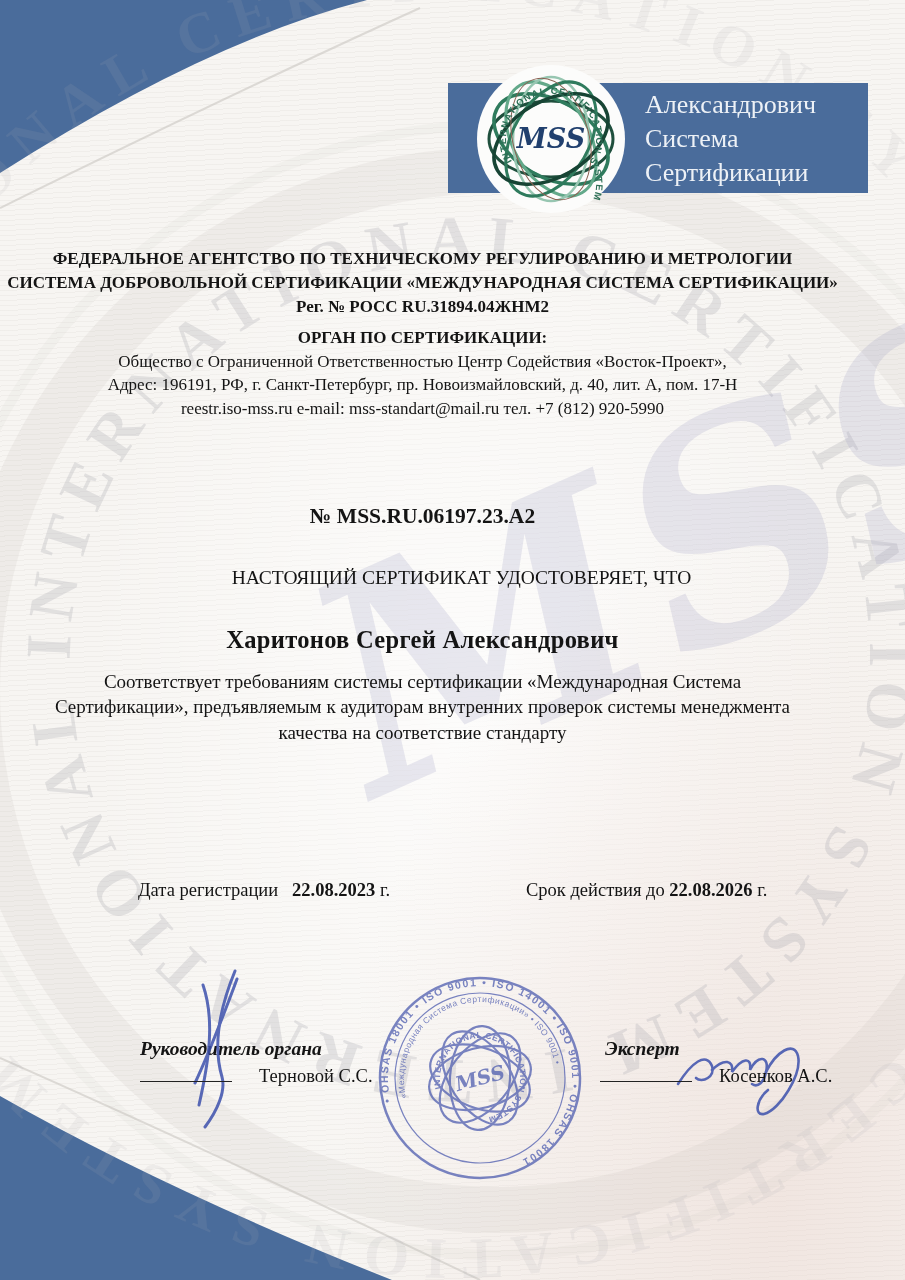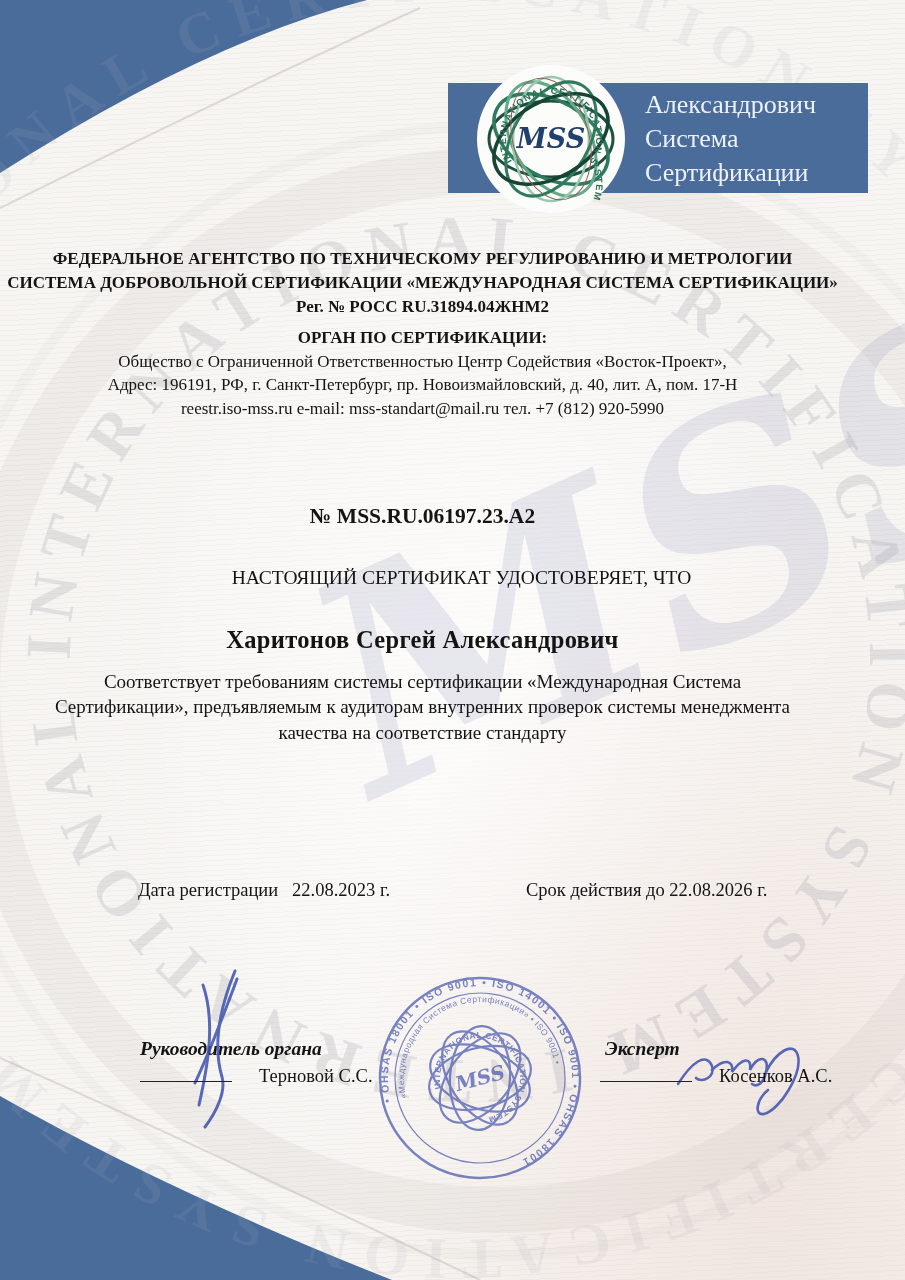--- a/index.html
+++ b/index.html
@@ -35,21 +35,21 @@
   .attest{top:567px;font-size:19.5px;z-index:2;margin-left:39px;}
   .holder{top:626px;font-size:24.5px;font-weight:bold;letter-spacing:0.3px;z-index:2;}
   .wm-site{
     top:616px;z-index:4;font-size:29px;letter-spacing:1px;color:rgba(124,124,128,0.62);
     text-shadow:0 1px 0 rgba(255,255,255,0.9), 0 -1px 0 rgba(255,255,255,0.9);
   }
   .cert-body{top:669px;font-size:19px;line-height:25.3px;z-index:2;}
   .dates{top:880px;font-size:18.5px;z-index:2;}
   .date-left{left:138px;}
   .date-right{left:526px;}
-  .dates b{font-weight:normal;}
+  .dates b{font-weight:bold;}
   .sig-title{top:1018px;font-size:19.5px;font-weight:bold;font-style:italic;z-index:2;margin-top:20px;}
   .sig-title.left{left:140px;}
   .sig-title.right{left:605px;}
   .sig-row{top:1066px;font-size:18.5px;z-index:4;}
   .sig-row.left{left:140px;}
   .sig-row.right{left:600px;}
   .sig-line{display:inline-block;width:92px;height:15px;border-bottom:1.5px solid #222;vertical-align:baseline;}
   .sig-name{font-weight:normal;margin-left:27px;text-align:right;}
   .sig-ink{z-index:3;}
   .stamp{left:374px;top:972px;z-index:3;opacity:0.78;}

